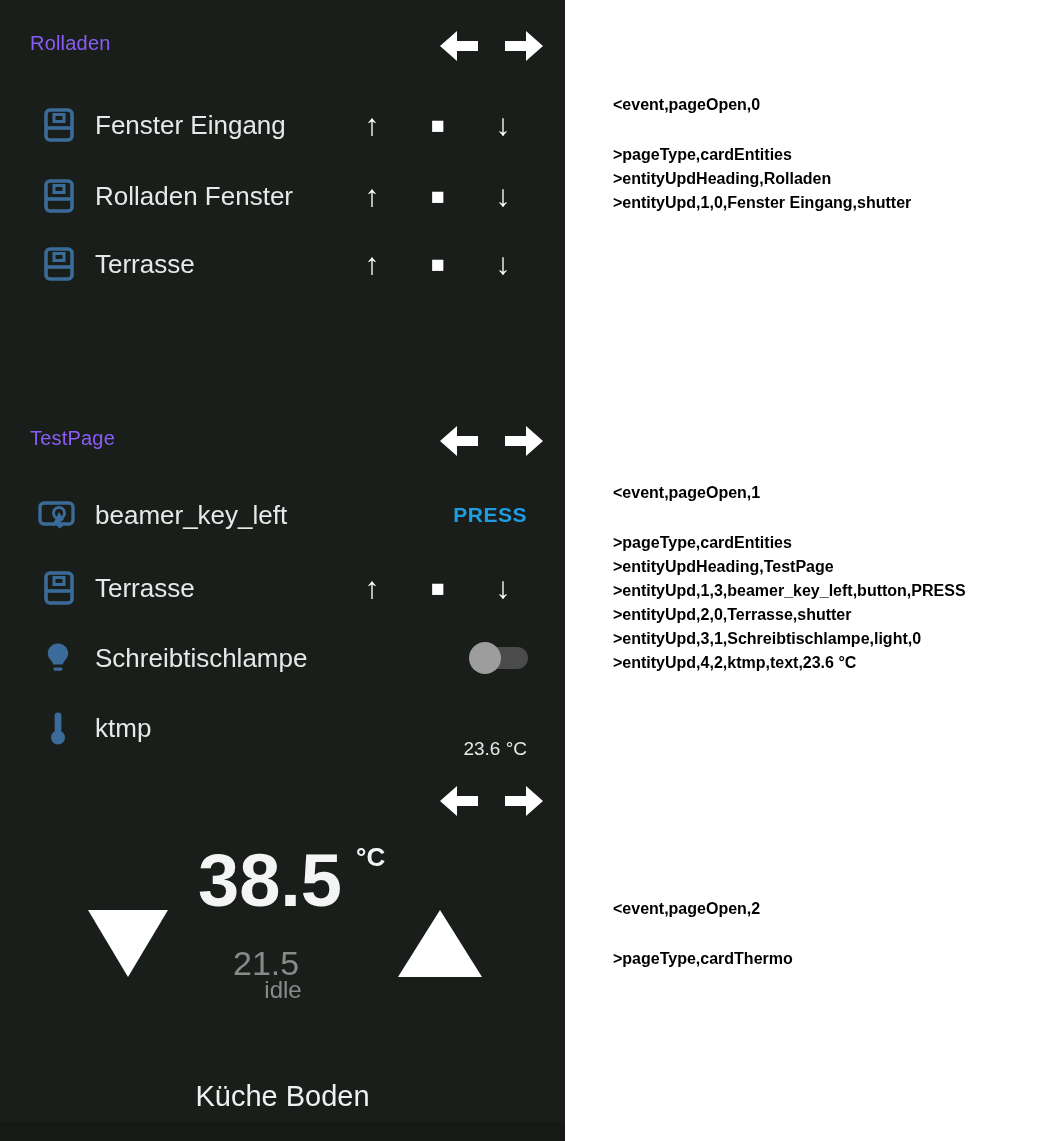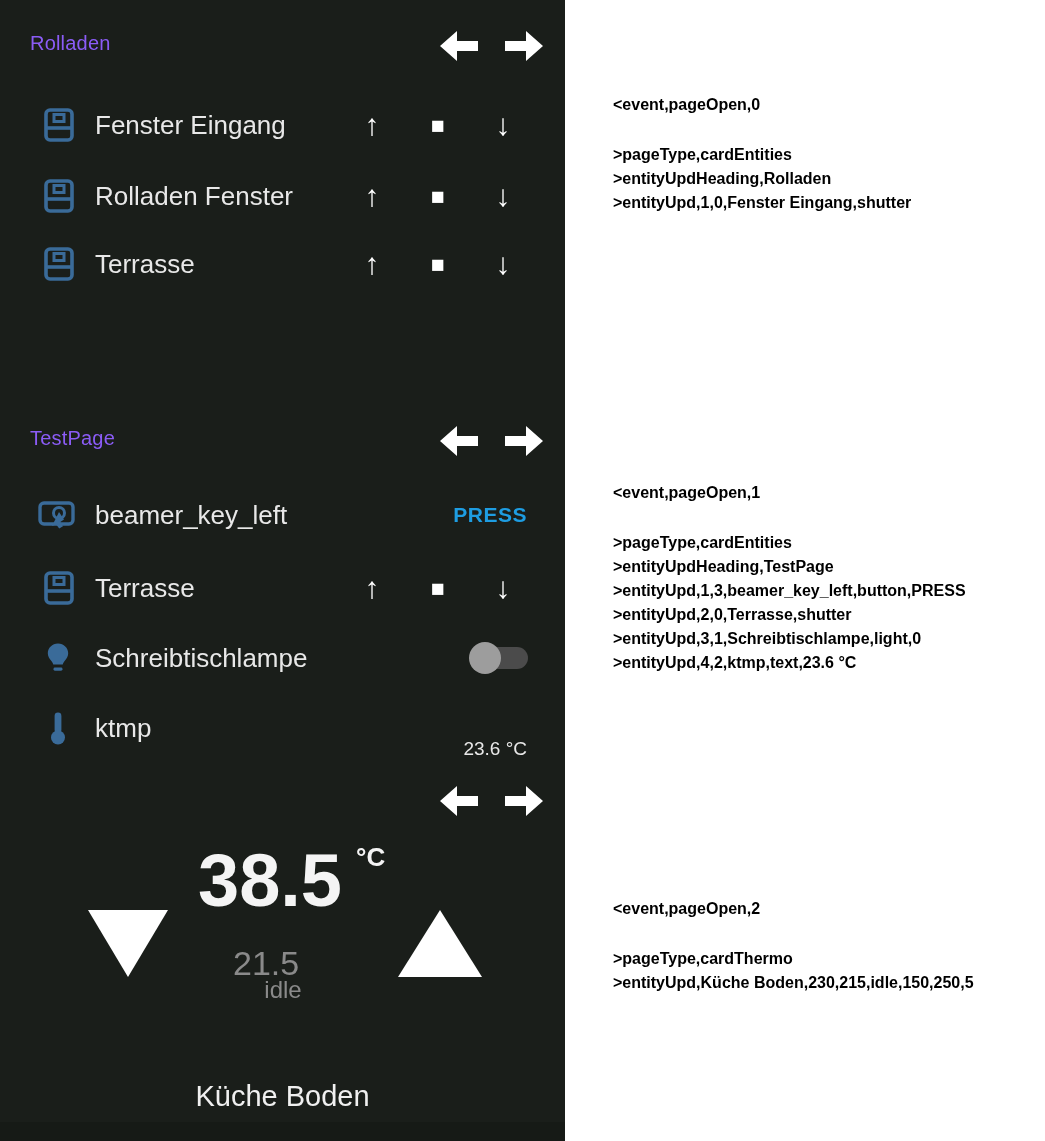--- a/index.html
+++ b/index.html
@@ -213,16 +213,15 @@
       <div>&gt;entityUpd,2,0,Terrasse,shutter</div>
       <div>&gt;entityUpd,3,1,Schreibtischlampe,light,0</div>
       <div>&gt;entityUpd,4,2,ktmp,text,23.6 °C</div>
     </div>
   </div>
 
   <div class="log-block log-b3">
     <div>&lt;event,pageOpen,2</div>
     <div class="log-lines">
       <div>&gt;pageType,cardThermo</div>
-      <div>&gt;entityUpd,Küche Boden,230,215,idle,150,250,5</div>
     </div>
   </div>
 </div>
 
 </body></html>

